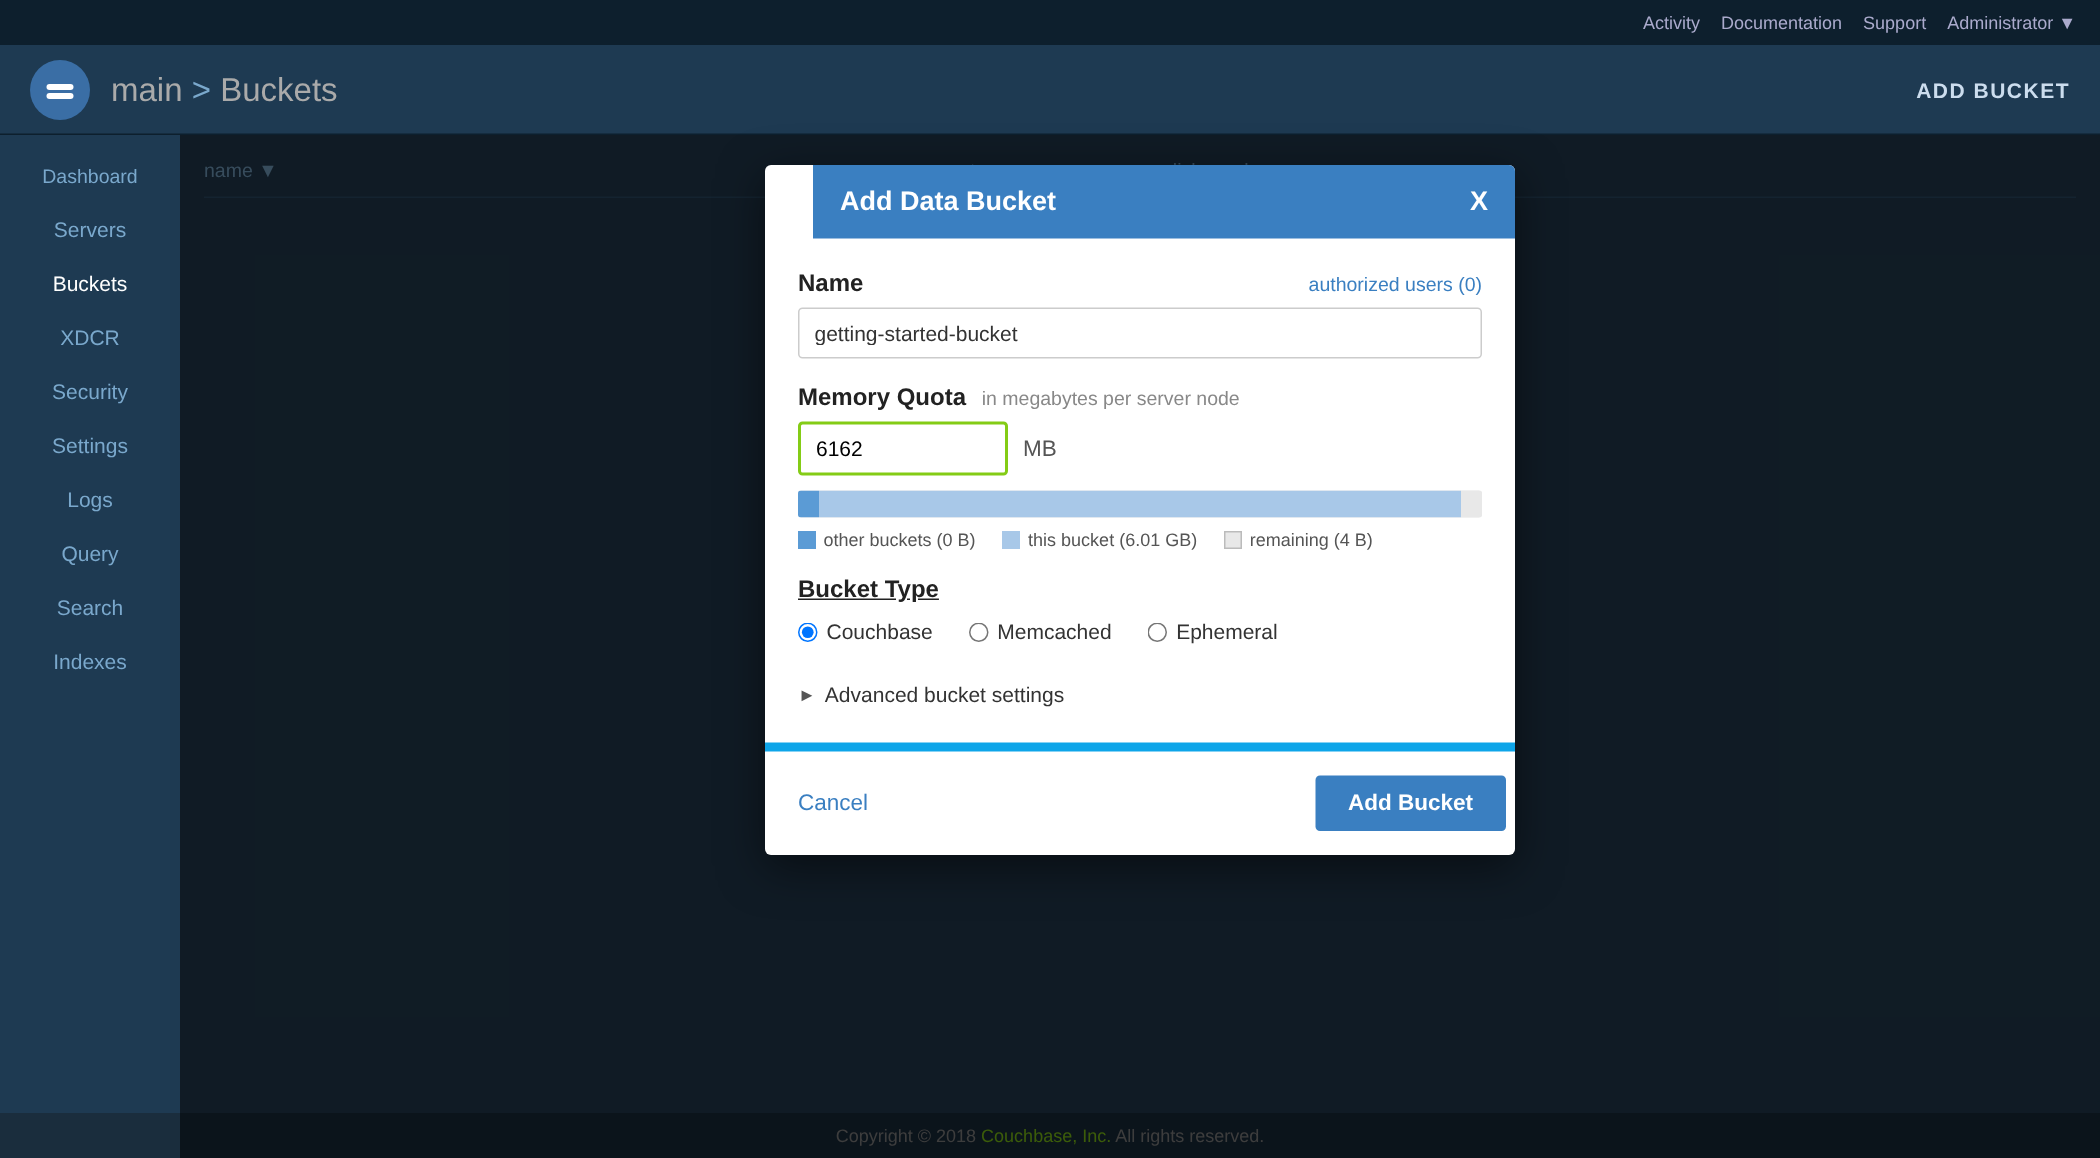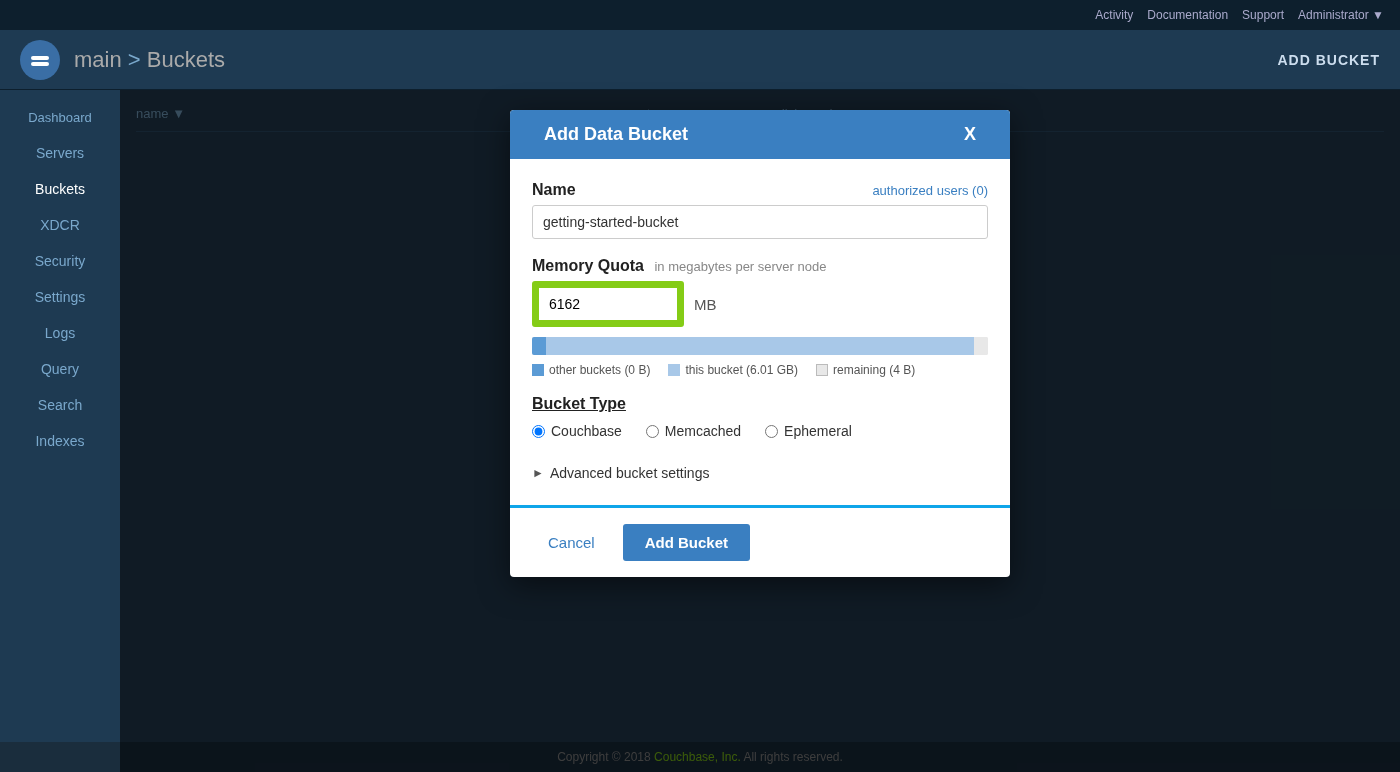--- a/index.html
+++ b/index.html
@@ -100,26 +100,27 @@
       background: #fff;
       color: #333;
       width: 500px;
       border-radius: 4px;
       overflow: hidden;
       box-shadow: 0 8px 30px rgba(0,0,0,0.5);
     }
     .modal-header {
       background: #3a7fc1;
       color: #fff;
-      padding: 14px 34px;
+      padding: 14px 18px;
       display: flex;
       align-items: center;
       justify-content: space-between;
       font-size: 18px;
       font-weight: bold;
+      margin-left: 32px;
     }
     .modal-close {
       cursor: pointer;
       font-size: 18px;
       font-weight: bold;
       color: #fff;
     }
     .modal-body {
       padding: 22px 22px 16px;
     }
@@ -160,23 +161,23 @@
     }
 
     
     .memory-row {
       display: flex;
       align-items: center;
       gap: 10px;
       margin-bottom: 10px;
     }
     .memory-input {
-      width: 152px;
+      width: 140px;
       padding: 8px 10px;
-      border: 7px solid #84cc16;
+      border: 2px solid #84cc16;
       border-radius: 3px;
       font-size: 14px;
     }
     .memory-unit { font-size: 15px; color: #555; }
 
     
     .progress-container {
       width: 100%;
       height: 18px;
       background: #e8e8e8;
@@ -229,25 +230,25 @@
       gap: 6px;
       font-size: 14px;
       color: #333;
       cursor: pointer;
       padding: 8px 0;
     }
     .advanced-toggle .chevron { font-size: 12px; color: #555; }
 
     
     .modal-footer {
-      padding: 16px 22px;
-      display: flex;
-      justify-content: flex-start;
+      padding: 16px 6px;
+      display: flex;
+      justify-content: space-between;
       gap: 12px;
-      border-top: 3px solid #0ea5e9;
+      border-top: 6px solid #0ea5e9;
     }
     .btn-cancel {
       background: none;
       border: none;
       color: #3a7fc1;
       font-size: 15px;
       cursor: pointer;
       padding: 8px 16px;
     }
     .btn-add {

